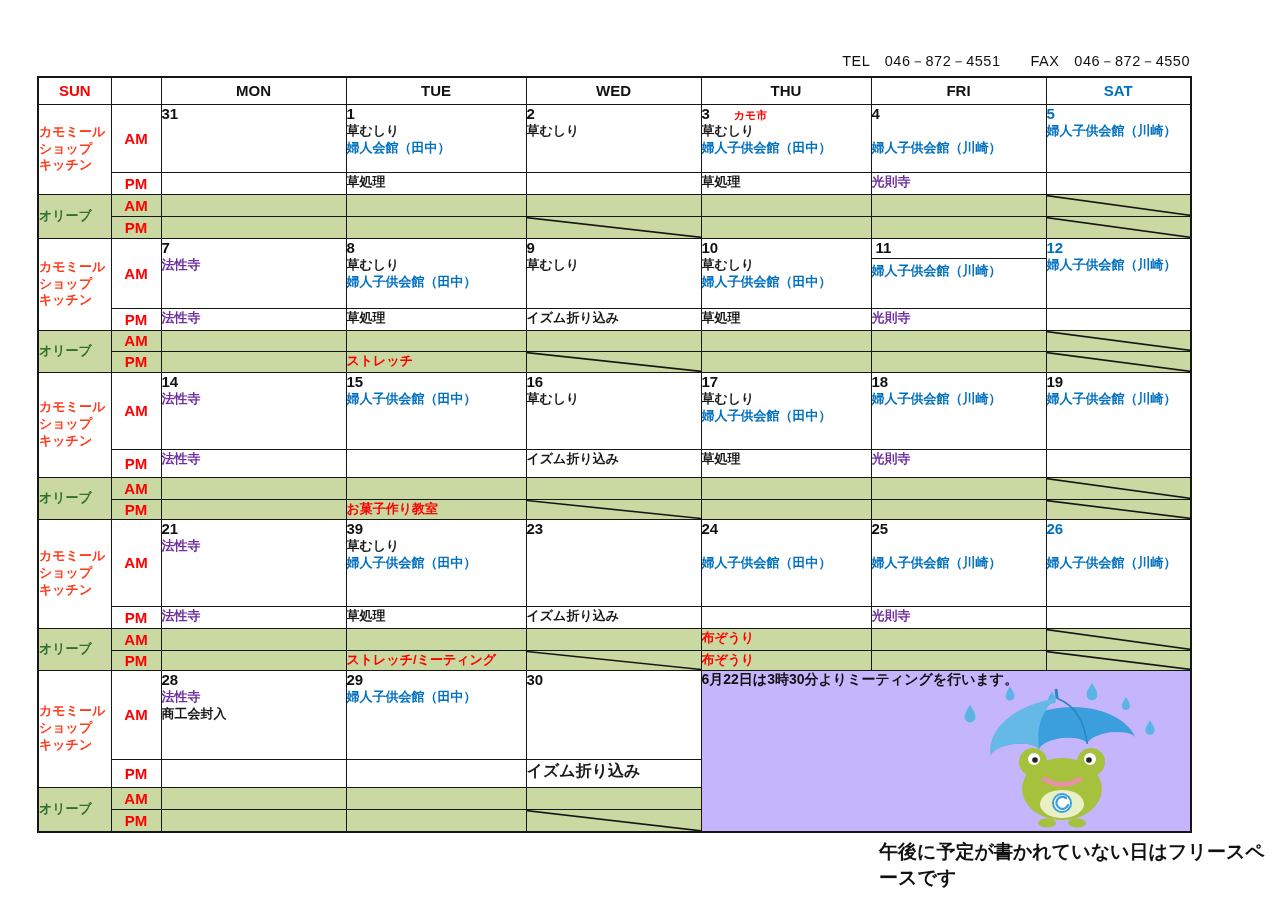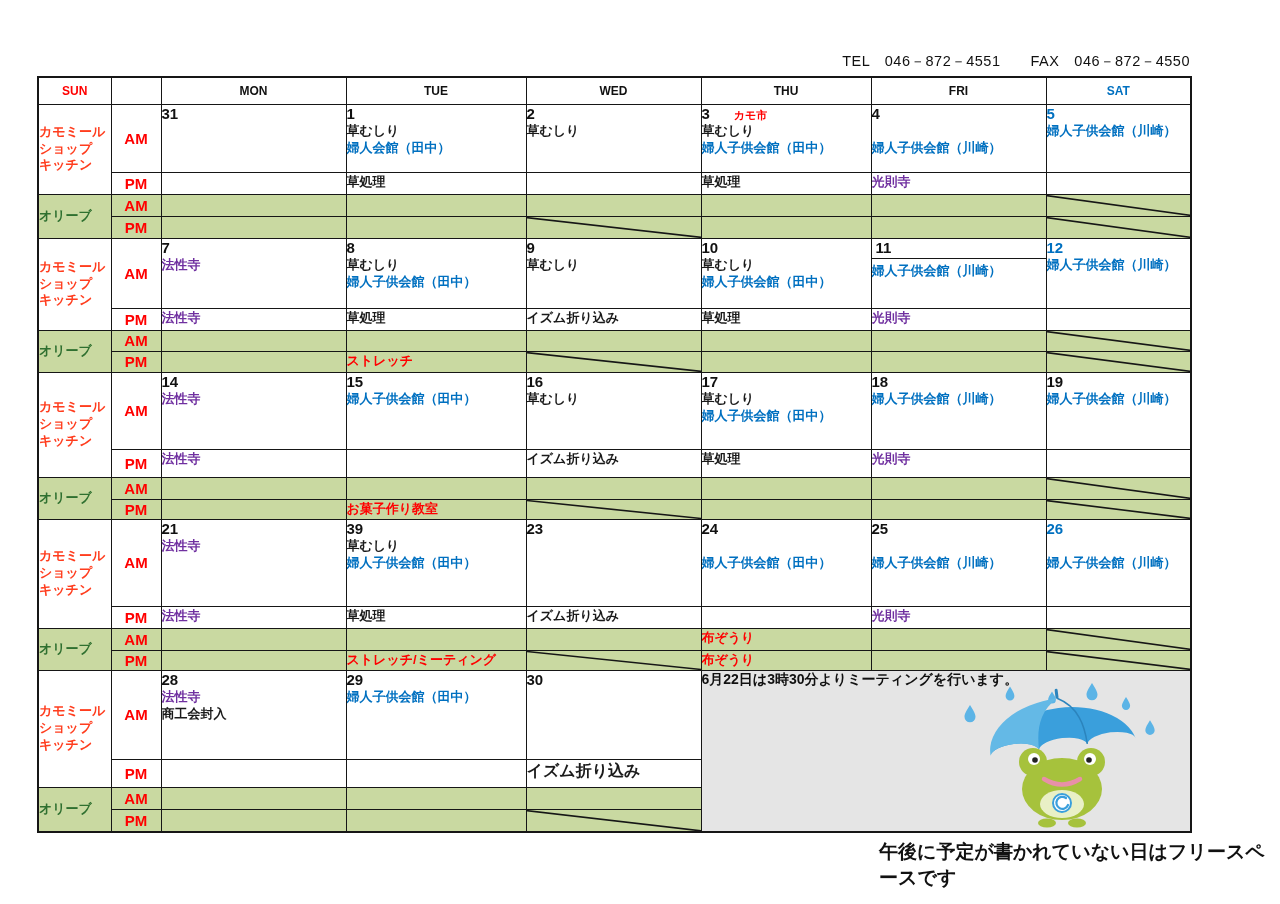--- a/index.html
+++ b/index.html
@@ -4,34 +4,34 @@
 <style>
   html,body{margin:0;padding:0;background:#ffffff;}
   body{font-family:"Liberation Sans","DejaVu Sans",sans-serif;}
   .page{position:relative;width:1280px;height:904px;background:#ffffff;overflow:hidden;}
   .title{position:absolute;left:42px;top:16px;font-size:19px;font-weight:bold;white-space:nowrap;color:#111;letter-spacing:.5px;}
   .title .shop{color:#ff3d1e;}
   .title .kitchen{color:#2e74b5;}
   .contact{position:absolute;left:37px;top:52px;width:1153px;text-align:right;font-size:14.5px;font-weight:normal;color:#111;letter-spacing:.5px;}
   table.cal{position:absolute;left:37px;top:76px;border-collapse:collapse;table-layout:fixed;border:2px solid #161616;background:#fff;}
   .cal td,.cal th{border:1.5px solid #161616;padding:0;overflow:hidden;}
-  .cal th{font-size:12px;font-weight:bold;text-align:center;color:#111;background:#fff;}
+  .cal th{font-size:15px;font-weight:bold;text-align:center;color:#111;background:#fff;}
   .glabel{vertical-align:middle;padding-left:4px;font-weight:bold;font-size:13px;line-height:1.3;}
   .camomile{color:#ff3d1e;background:#fff;}
   .olive{color:#2f7030;background:#c9d9a1;}
   .ampm{text-align:center;vertical-align:middle;color:#ff0000;font-weight:bold;font-size:15px;}
   .green{background:#c9d9a1;}
   .day{vertical-align:top;padding:1px 4px;position:relative;}
   .dnum{font-size:15px;font-weight:bold;color:#111;line-height:1.15;}
   .dnum.nline{margin:0 -4px 3px -4px;padding:0 0 2px 8px;border-bottom:1.5px solid #161616;}
   .nsuffix{color:#ff0000;margin-left:24px;font-size:11px;}
   .ev{font-size:13px;font-weight:bold;line-height:1.35;white-space:nowrap;}
   .ev.big{font-size:16px;}
   svg.diag{position:absolute;left:0;top:0;width:100%;height:100%;display:block;}
-  .merged{vertical-align:top;position:relative;padding:2px 6px;background:#e5e5e5;}
+  .merged{vertical-align:top;position:relative;padding:2px 6px;background:#c4b5fd;}
   .mnote{font-size:14px;font-weight:bold;color:#111;}
   .frog{position:absolute;left:248px;top:12px;}
   .footer-note{position:absolute;left:879px;top:839px;font-size:19px;font-weight:bold;color:#111;}
 </style>
 </head>
 <body>
 
 <div class="page">
   <div class="contact">TEL　046－872－4551　　FAX　046－872－4550</div>
 

